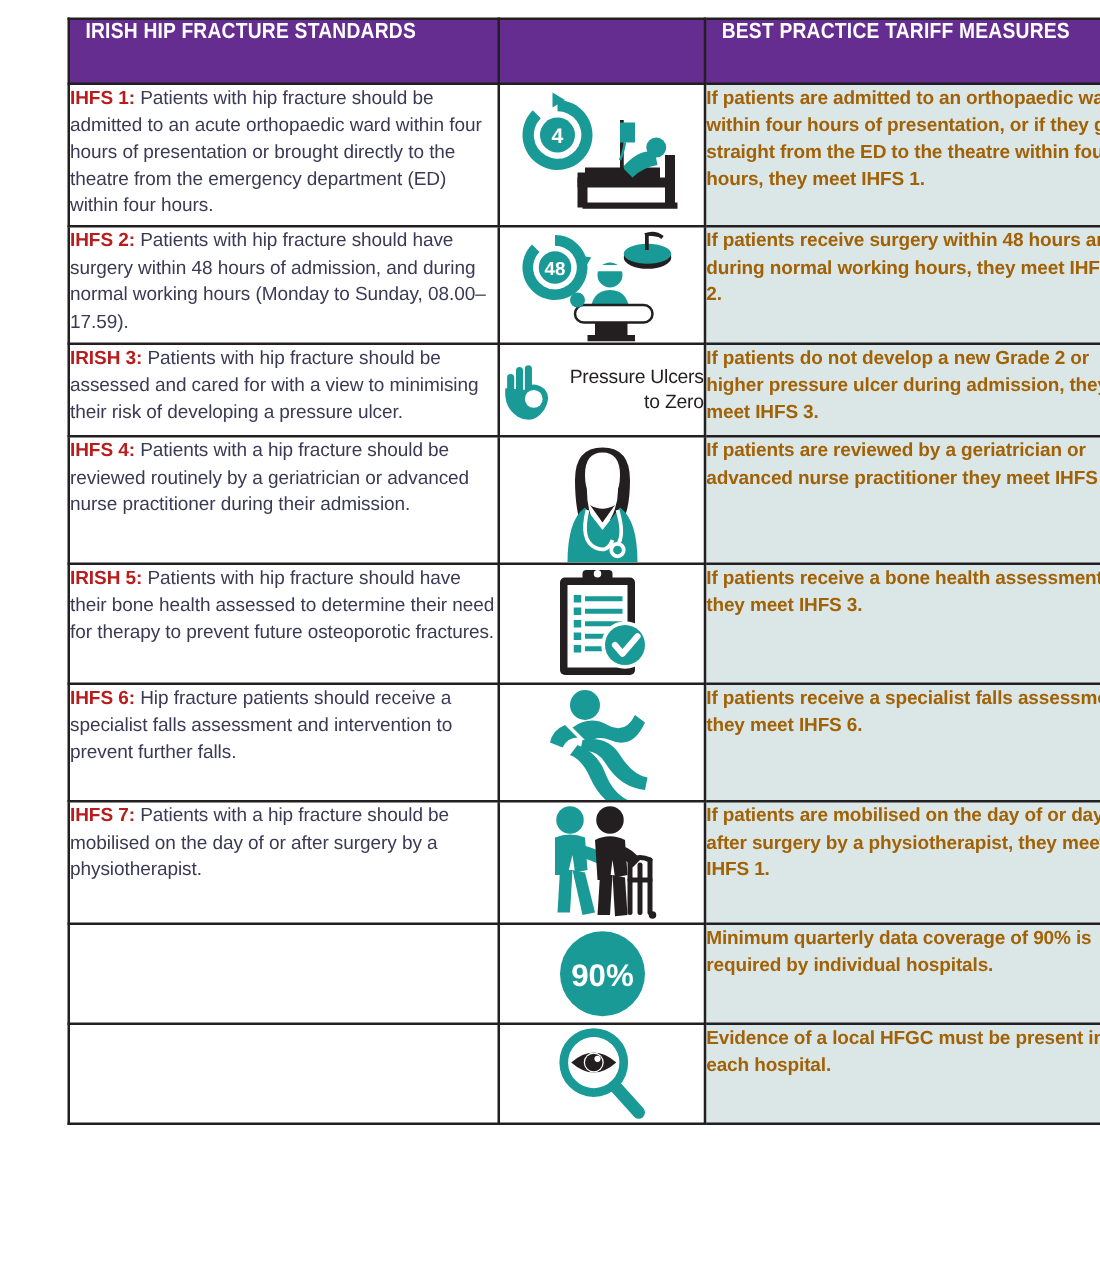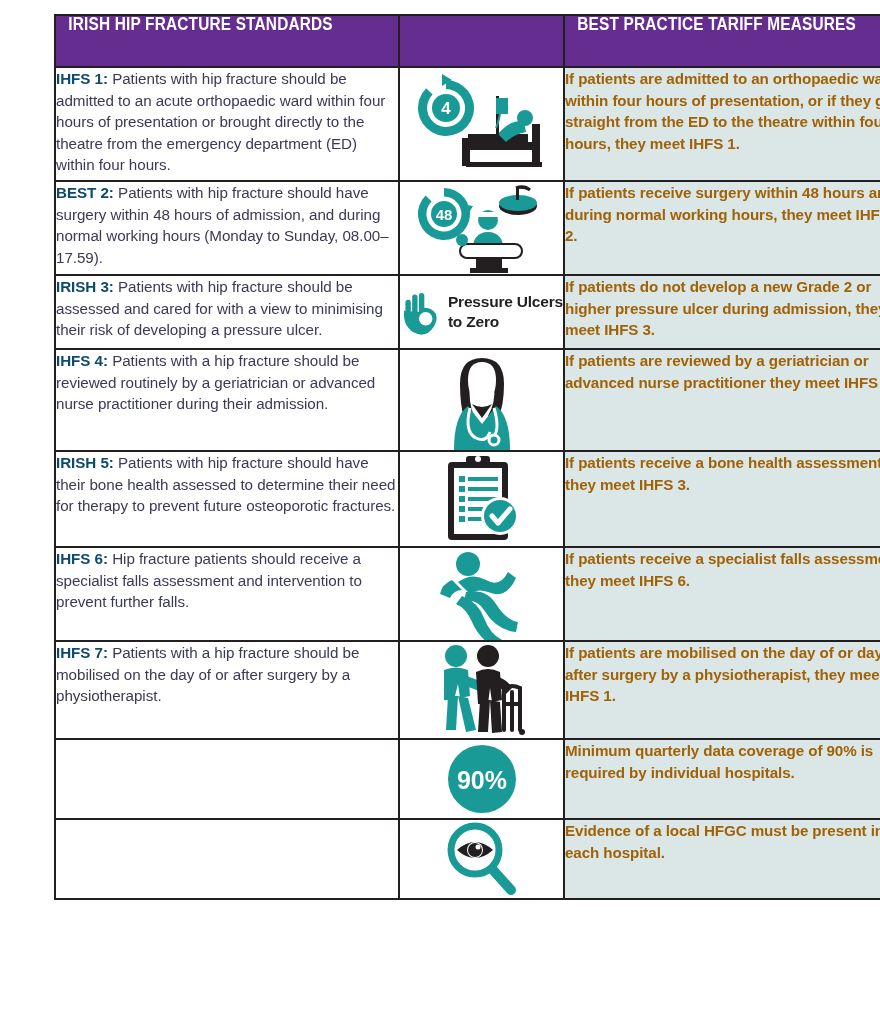--- a/index.html
+++ b/index.html
@@ -68,21 +68,21 @@
     background: #ffffff;
     padding: 12px 14px 12px 14px;
   }
   .std-text {
     color: #3b3a55;
     font-size: 15.2px;
     line-height: 1.42;
     letter-spacing: -0.05px;
   }
   .std-text .std-label {
-    color: #0c4a6e;
+    color: #b91c1c;
     font-weight: bold;
   }
 
   
   td.icon-cell {
     background: #ffffff;
     text-align: center;
     vertical-align: middle;
   }
   .icon-wrap {
@@ -103,24 +103,24 @@
     font-weight: bold;
     font-size: 15.2px;
     line-height: 1.42;
     letter-spacing: -0.1px;
   }
   td.std-cell.blank { background: #ffffff; }
 
   
   .pu-label {
     color: #231f20;
-    font-weight: bold;
+    font-weight: normal;
     font-size: 15.5px;
     line-height: 1.28;
-    text-align: left;
+    text-align: right;
     letter-spacing: -0.2px;
   }
 
   .teal { fill: #1a9a96; }
   .dark { fill: #231f20; }
   .white { fill: #ffffff; }
 </style>
 </head>
 <body>
 
@@ -178,21 +178,21 @@
             </svg>
           </div>
         </td>
         <td class="bpt-cell">
           <div class="bpt-text">If patients are admitted to an orthopaedic ward within four hours of presentation, or if they go straight from the ED to the theatre within four hours, they meet IHFS 1.</div>
         </td>
       </tr>
 
       <tr>
         <td class="std-cell">
-          <div class="std-text"><span class="std-label">BEST 2:</span><span> Patients with hip fracture should have surgery within 48 hours of admission, and during normal working hours (Monday to Sunday, 08.00–17.59).</span></div>
+          <div class="std-text"><span class="std-label">IHFS 2:</span><span> Patients with hip fracture should have surgery within 48 hours of admission, and during normal working hours (Monday to Sunday, 08.00–17.59).</span></div>
         </td>
         <td class="icon-cell">
           <div class="icon-wrap">
             <svg width="140" height="92" viewBox="0 0 140 92">
               <g>
                 <path class="teal" d="M32 6 a26 26 0 1 1 -18.4 7.6 l6 6 A17.5 17.5 0 1 0 32 14.5 z"></path>
                 <path class="teal" d="M49 22 l12 2 -6 10 z"></path>
                 <circle cx="32" cy="32" r="13" class="teal"></circle>
                 <text x="32" y="38" text-anchor="middle" font-family="'Liberation Sans', sans-serif" font-size="15" font-weight="bold" fill="#ffffff">48</text>
               </g>

